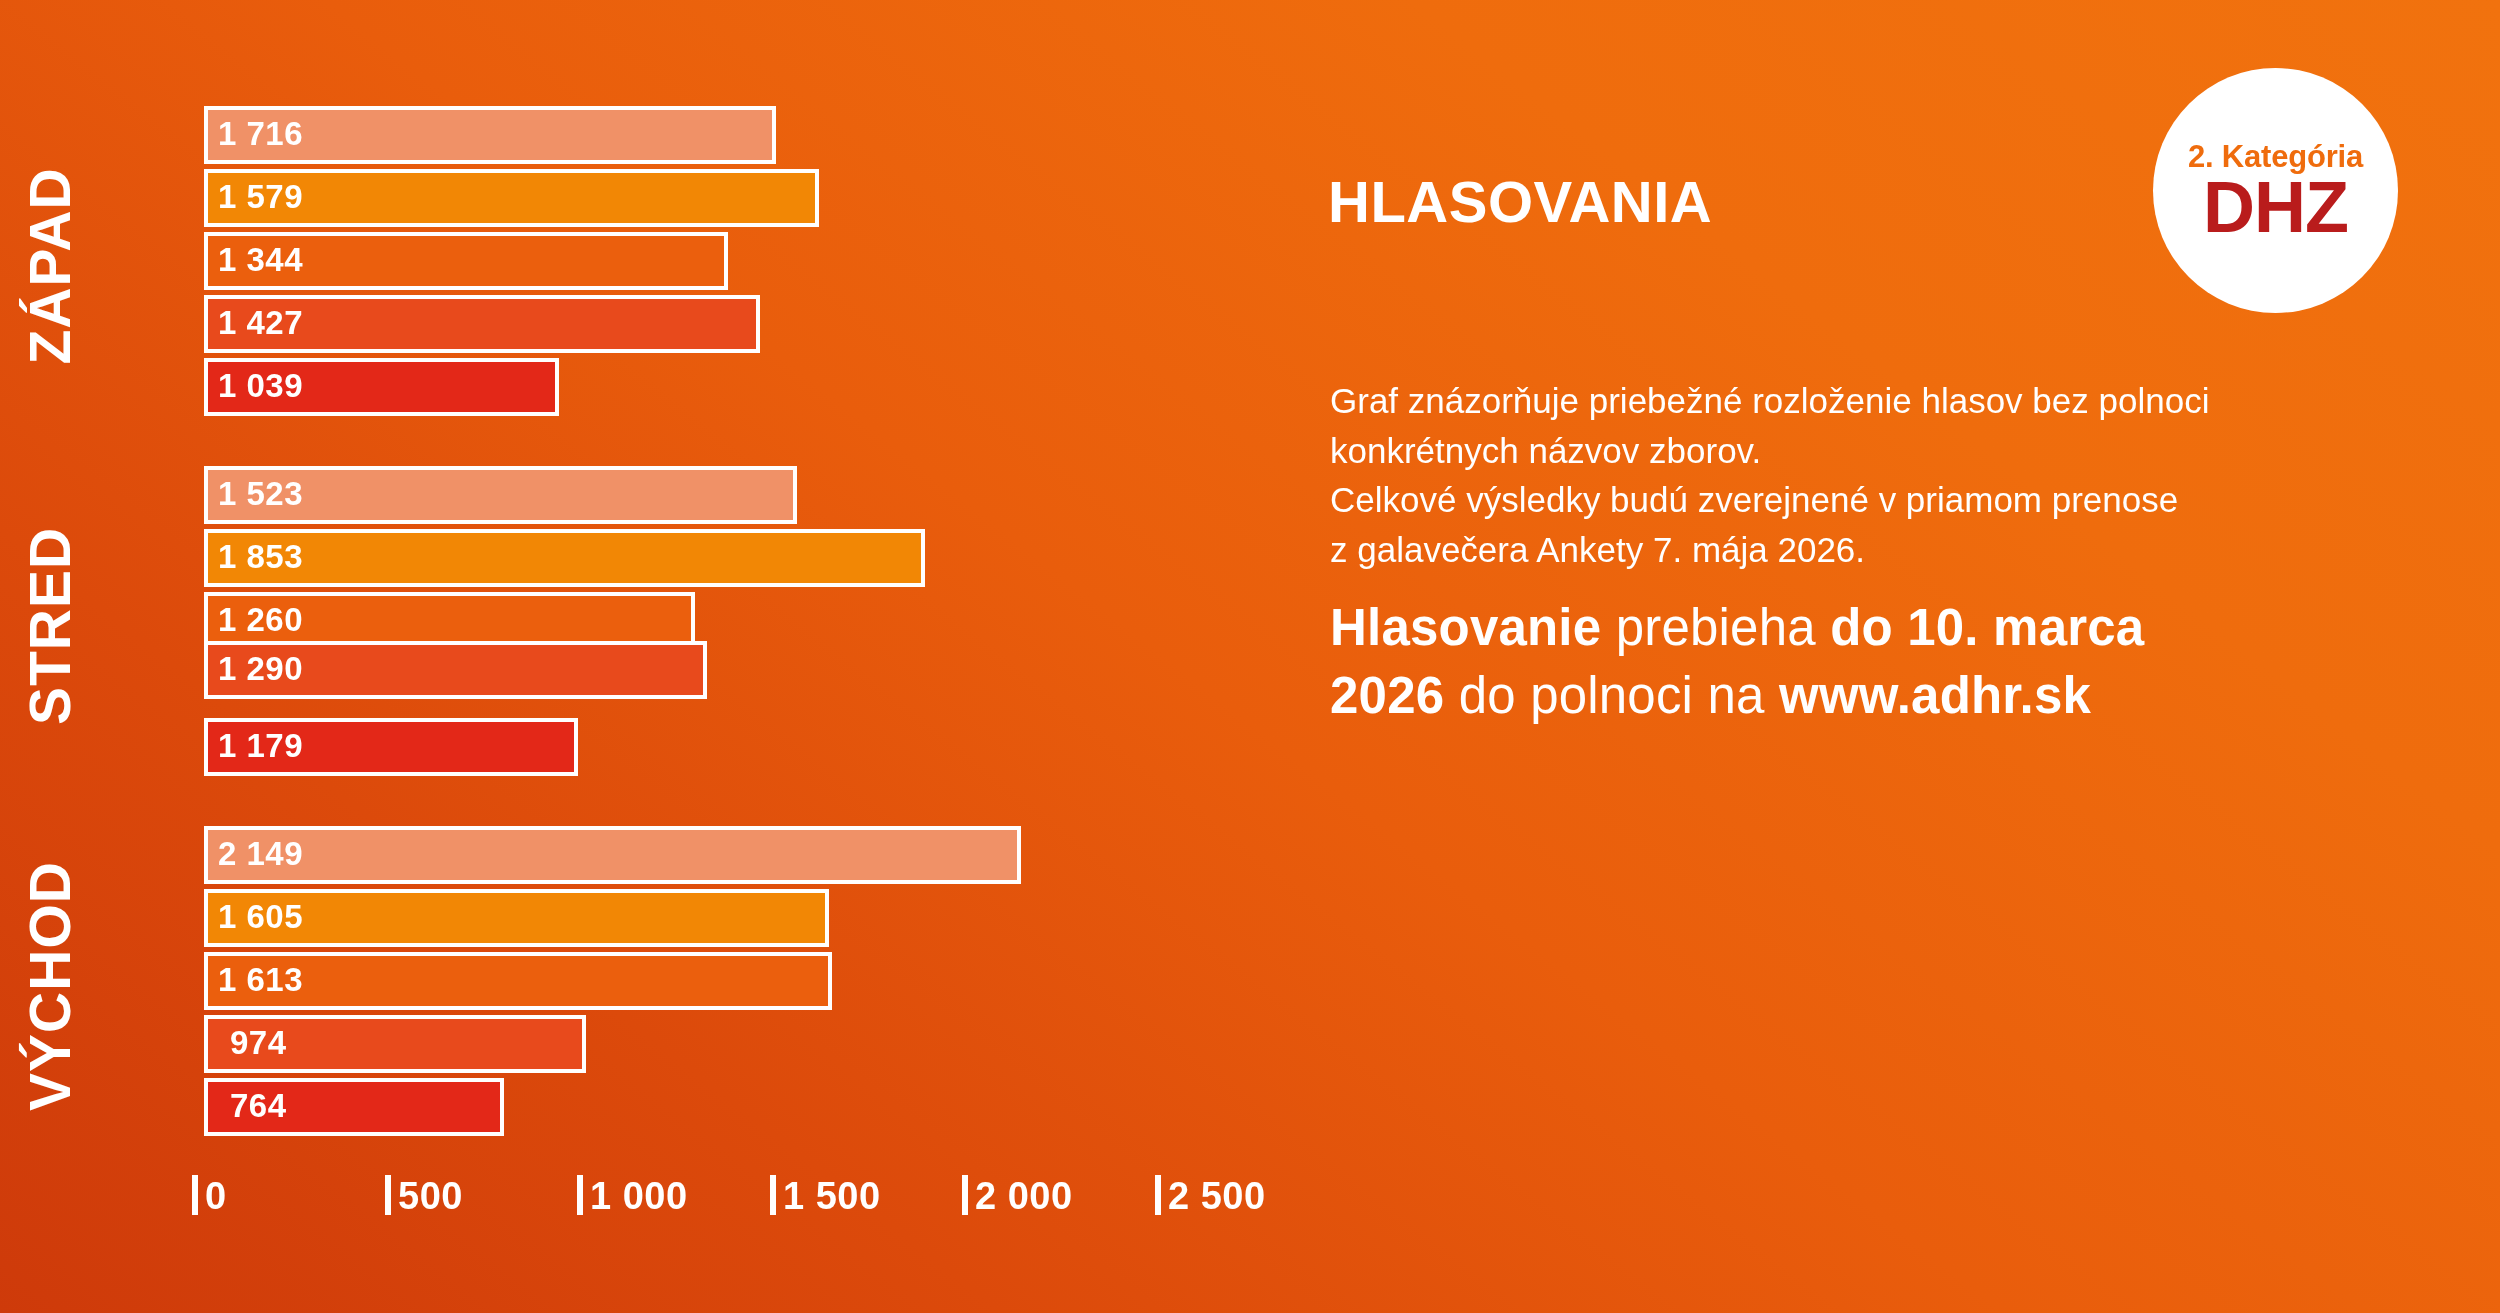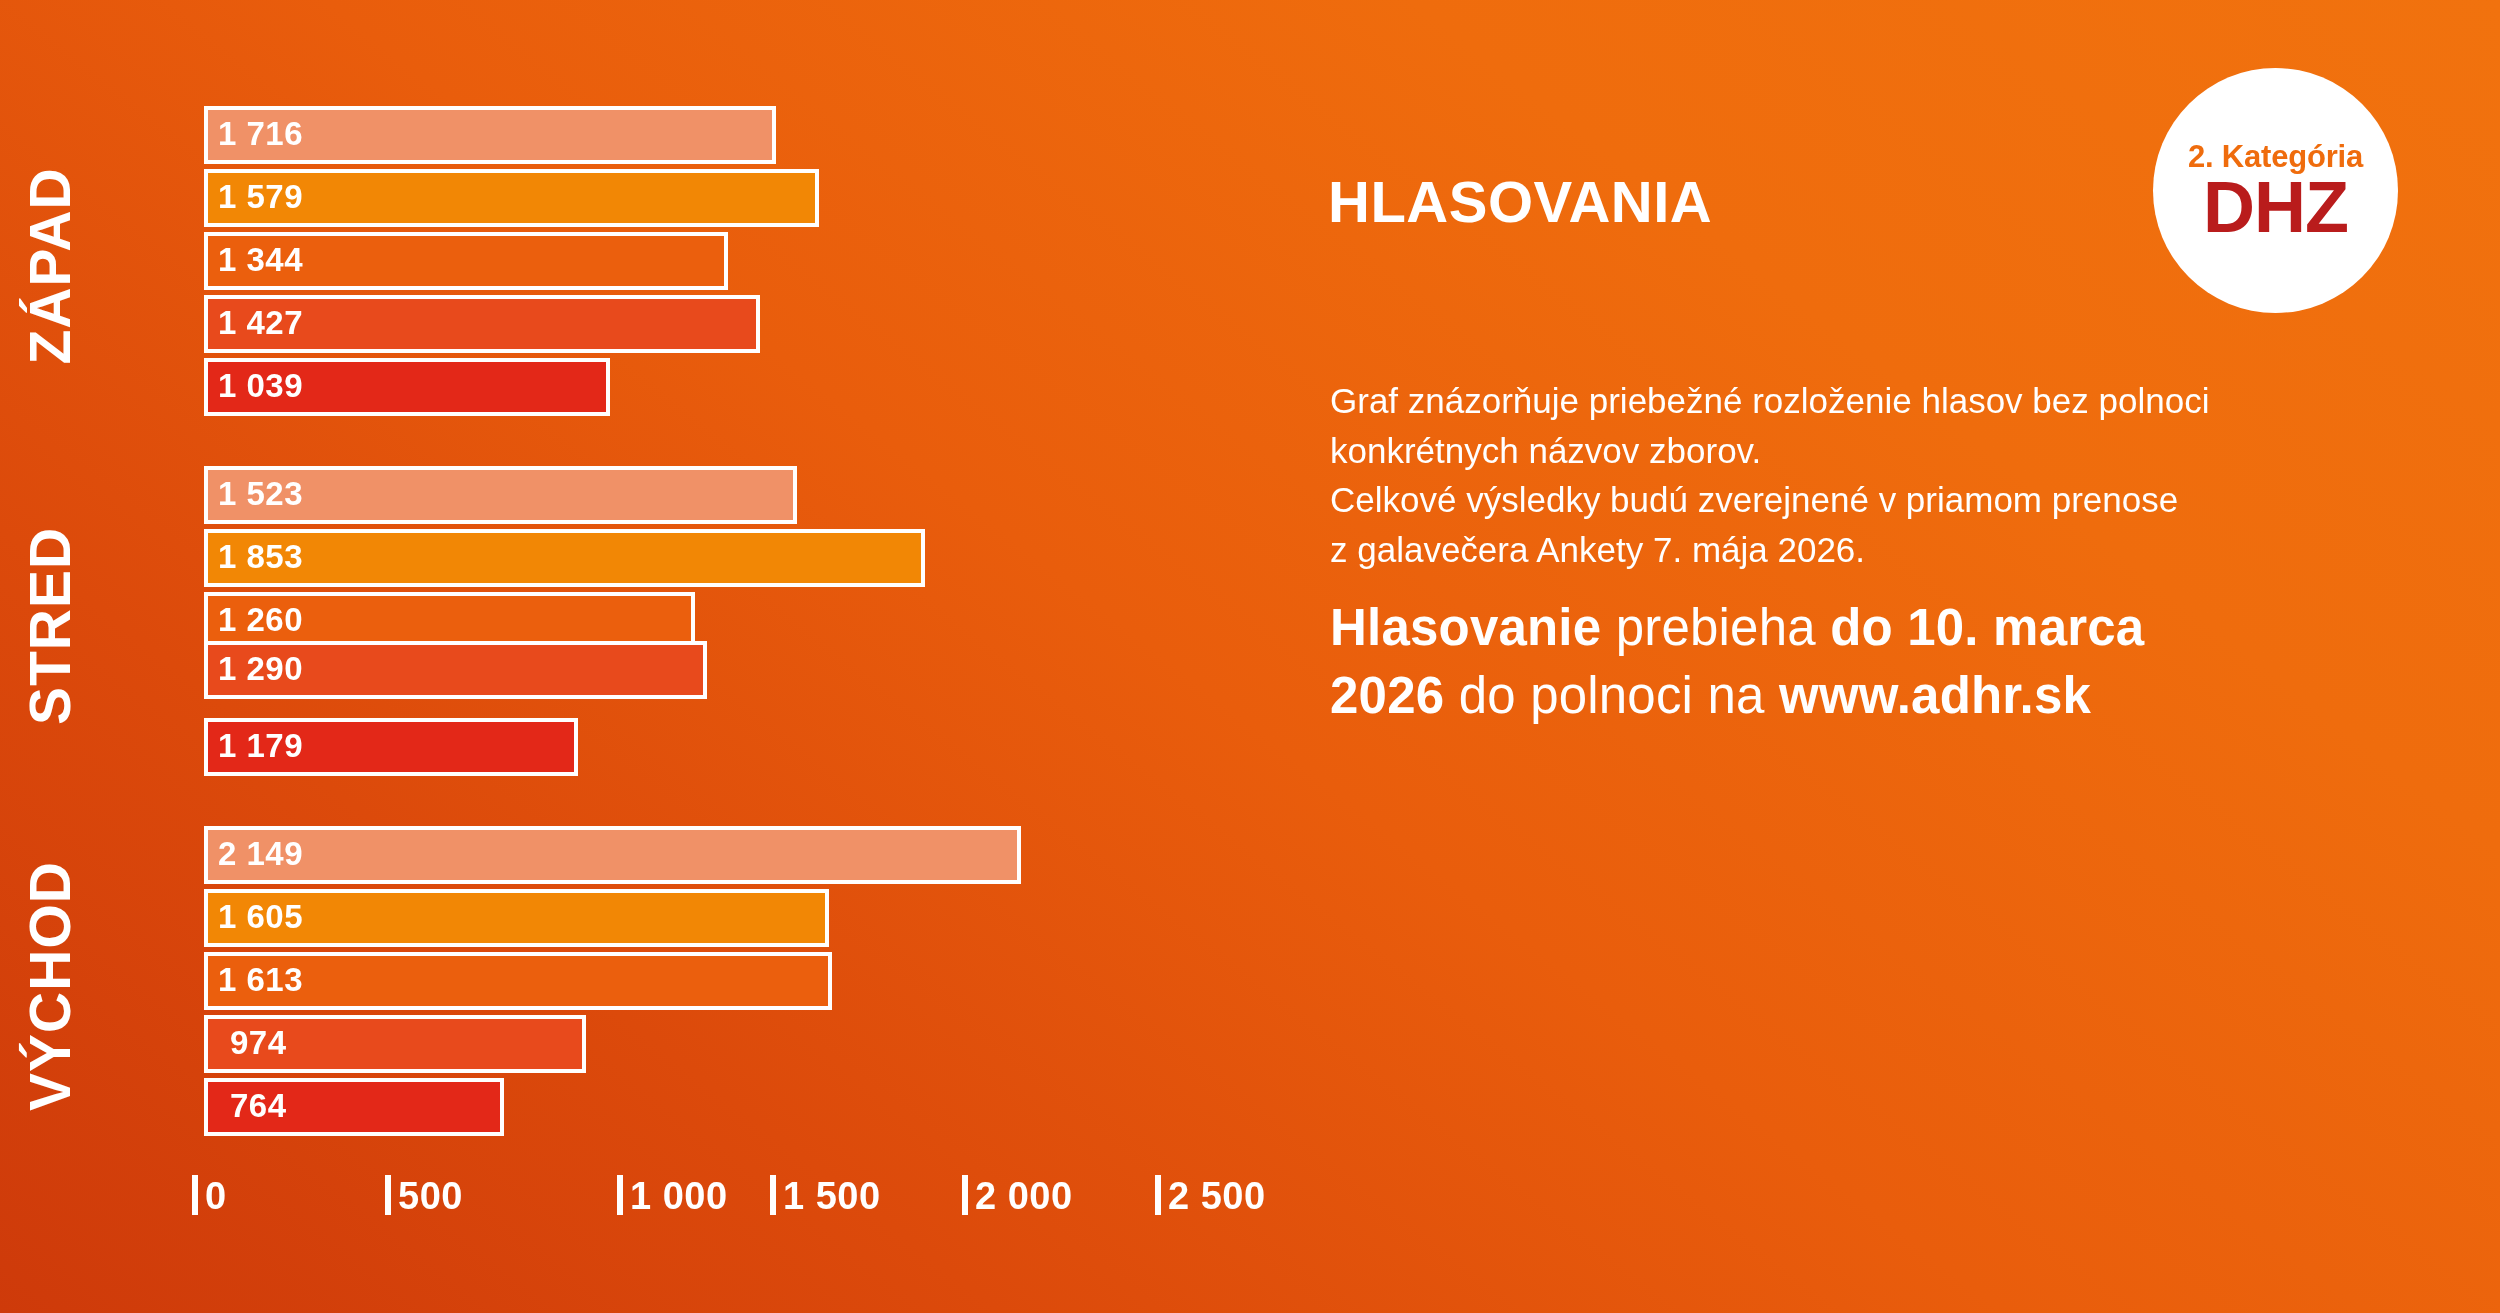--- a/index.html
+++ b/index.html
@@ -231,21 +231,21 @@
           <div class="bar" style="width:520px; background:#EB5F0D;">
             <span class="bar-value">1 344</span>
           </div>
         </div>
         <div class="bar-row" style="top:189px;">
           <div class="bar" style="width:552px; background:#E84A1C;">
             <span class="bar-value">1 427</span>
           </div>
         </div>
         <div class="bar-row" style="top:252px;">
-          <div class="bar" style="width:402px; background:#E32818;padding-left:47px;">
+          <div class="bar" style="width:351px; background:#E32818;padding-left:47px;">
             <span class="bar-value">1 039</span>
           </div>
         </div>
       </div>
     </div>
 
     <div class="group" style="top:466px; height:320px; width:1360px;">
       <div class="group-label">
         <span>STRED</span>
       </div>
@@ -313,21 +313,21 @@
 
     <div class="axis">
       <div class="tick" style="left:-16px;">
         <i class="tick-mark"></i>
           <span>0</span>
       </div>
       <div class="tick" style="left:177px;">
         <i class="tick-mark"></i>
           <span>500</span>
       </div>
-      <div class="tick" style="left:369px;margin-left:40px;">
+      <div class="tick" style="left:369px;">
         <i class="tick-mark"></i>
           <span>1 000</span>
       </div>
       <div class="tick" style="left:562px;">
         <i class="tick-mark"></i>
           <span>1 500</span>
       </div>
       <div class="tick" style="left:754px;">
         <i class="tick-mark"></i>
           <span>2 000</span>

